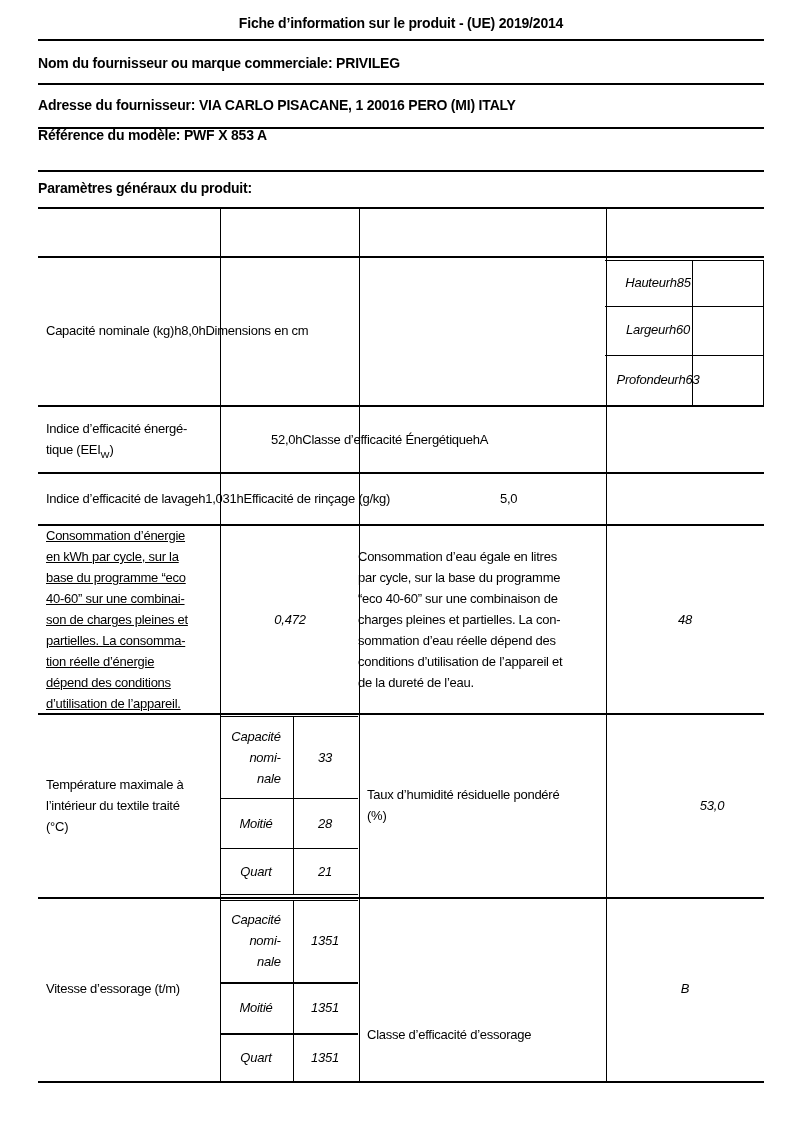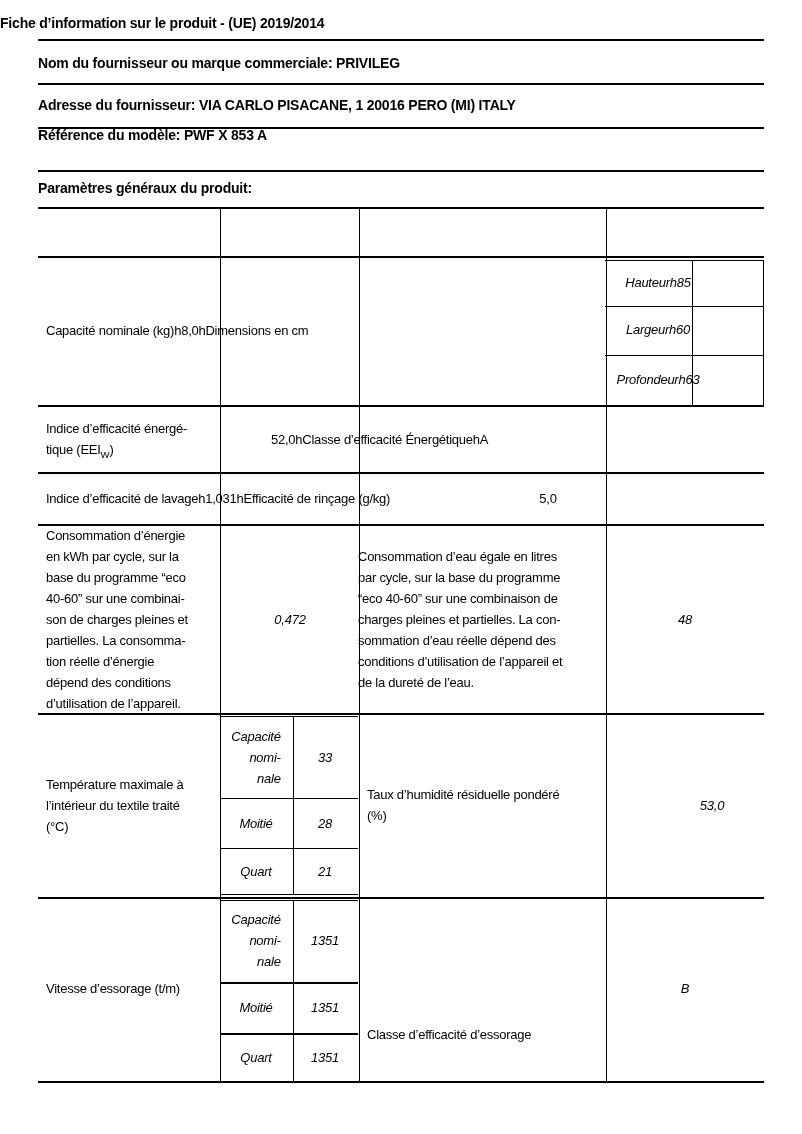--- a/index.html
+++ b/index.html
@@ -55,40 +55,40 @@
   <div class="hl" style="left:38px;top:1081px;width:726px;height:2px;"></div>
 
   <div class="vl" style="left:220px;top:207px;width:1px;height:876px;"></div>
   <div class="vl" style="left:359px;top:207px;width:1px;height:876px;"></div>
   <div class="vl" style="left:606px;top:207px;width:1px;height:876px;"></div>
   <div class="vl" style="left:293px;top:716px;width:1px;height:178px;"></div>
   <div class="vl" style="left:293px;top:900px;width:1px;height:181px;"></div>
   <div class="vl" style="left:692px;top:260px;width:1px;height:146px;"></div>
   <div class="vl" style="left:763px;top:260px;width:1px;height:145px;"></div>
 
-  <div class="t b" style="left:0px;top:14px;width:802px;text-align:left;">Fiche d’information sur le produit - (UE) 2019/2014</div>
+  <div class="t b" style="left:0px;top:14px;width:802px;text-align:center;">Fiche d’information sur le produit - (UE) 2019/2014</div>
   <div class="t b nw" style="left:38px;top:54px;">Nom du fournisseur ou marque commerciale: PRIVILEG</div>
   <div class="t b nw" style="left:38px;top:96px;">Adresse du fournisseur: VIA CARLO PISACANE, 1 20016 PERO (MI) ITALY</div>
   <div class="t b nw" style="left:38px;top:126px;">Référence du modèle: PWF X 853 A</div>
   <div class="t b nw" style="left:38px;top:179px;">Paramètres généraux du produit:</div>
 
 
   <div class="t nw" style="left:46px;top:320px;">Capacité nominale (kg)h8,0hDimensions en cm</div>
   <div class="t c nw" style="left:658px;top:282px;">Hauteurh85</div>
   <div class="t c nw" style="left:658px;top:329px;">Largeurh60</div>
   <div class="t c nw" style="left:658px;top:379px;">Profondeurh63</div>
 
   <div class="t" style="left:46px;top:418px;"><span>Indice d’efficacité énergé-
 tique (EEI</span><sub>W</sub><span>)</span></div>
   <div class="t nw" style="left:271px;top:429px;">52,0hClasse d’efficacité ÉnergétiquehA</div>
 
   <div class="t nw" style="left:46px;top:488px;">Indice d’efficacité de lavageh1,031hEfficacité de rinçage (g/kg)</div>
-  <div class="t" style="left:500px;top:488px;width:96px;text-align:center;">5,0</div>
+  <div class="t" style="left:500px;top:488px;width:96px;text-align:left;">5,0</div>
 
-  <div class="t" style="left:46px;top:525px;">Consommation d’énergie
+  <div class="t" style="left:46px;top:525px;text-decoration:underline;">Consommation d’énergie
 en kWh par cycle, sur la
 base du programme “eco
 40-60” sur une combinai-
 son de charges pleines et
 partielles. La consomma-
 tion réelle d’énergie
 dépend des conditions
 d’utilisation de l’appareil.</div>
   <div class="t c nw" style="left:290px;top:619px;">0,472</div>
   <div class="t" style="left:358px;top:546px;">Consommation d’eau égale en litres

